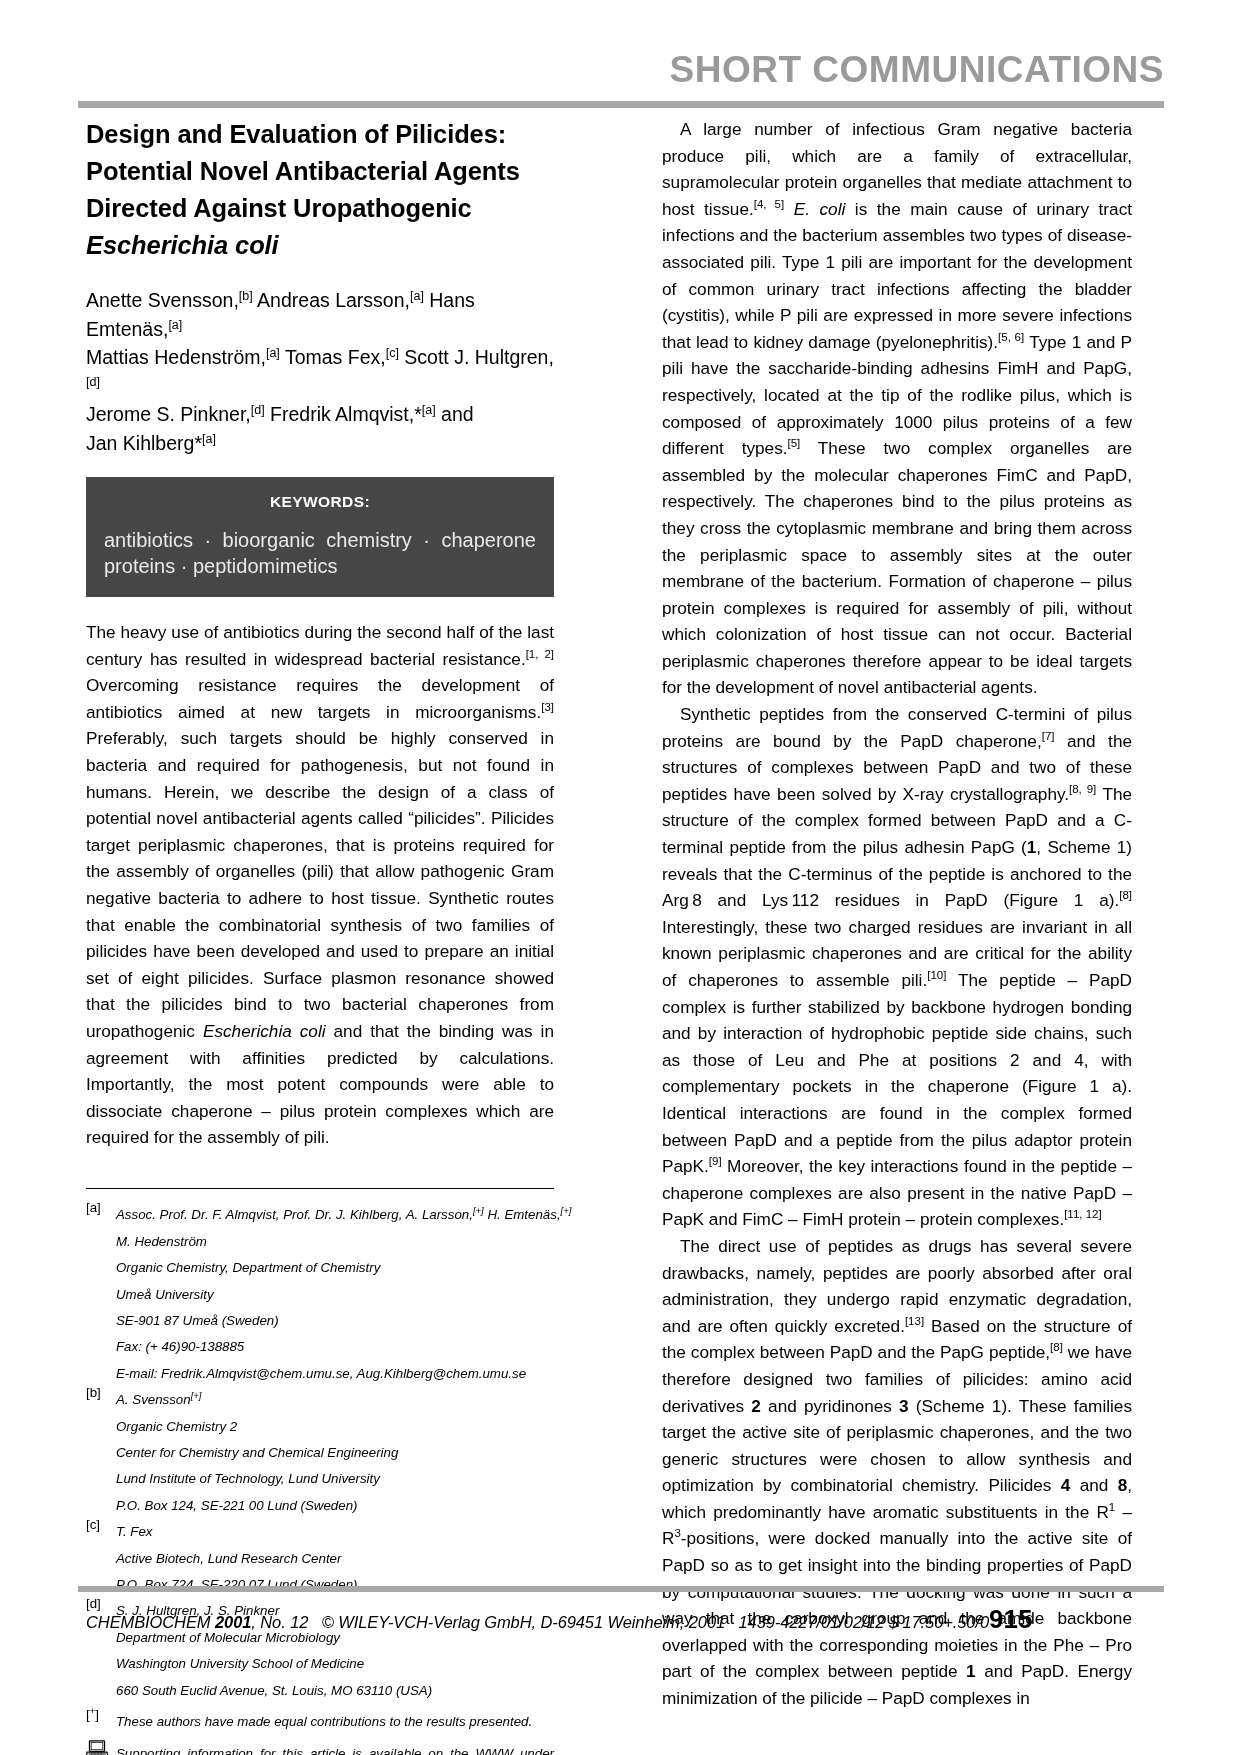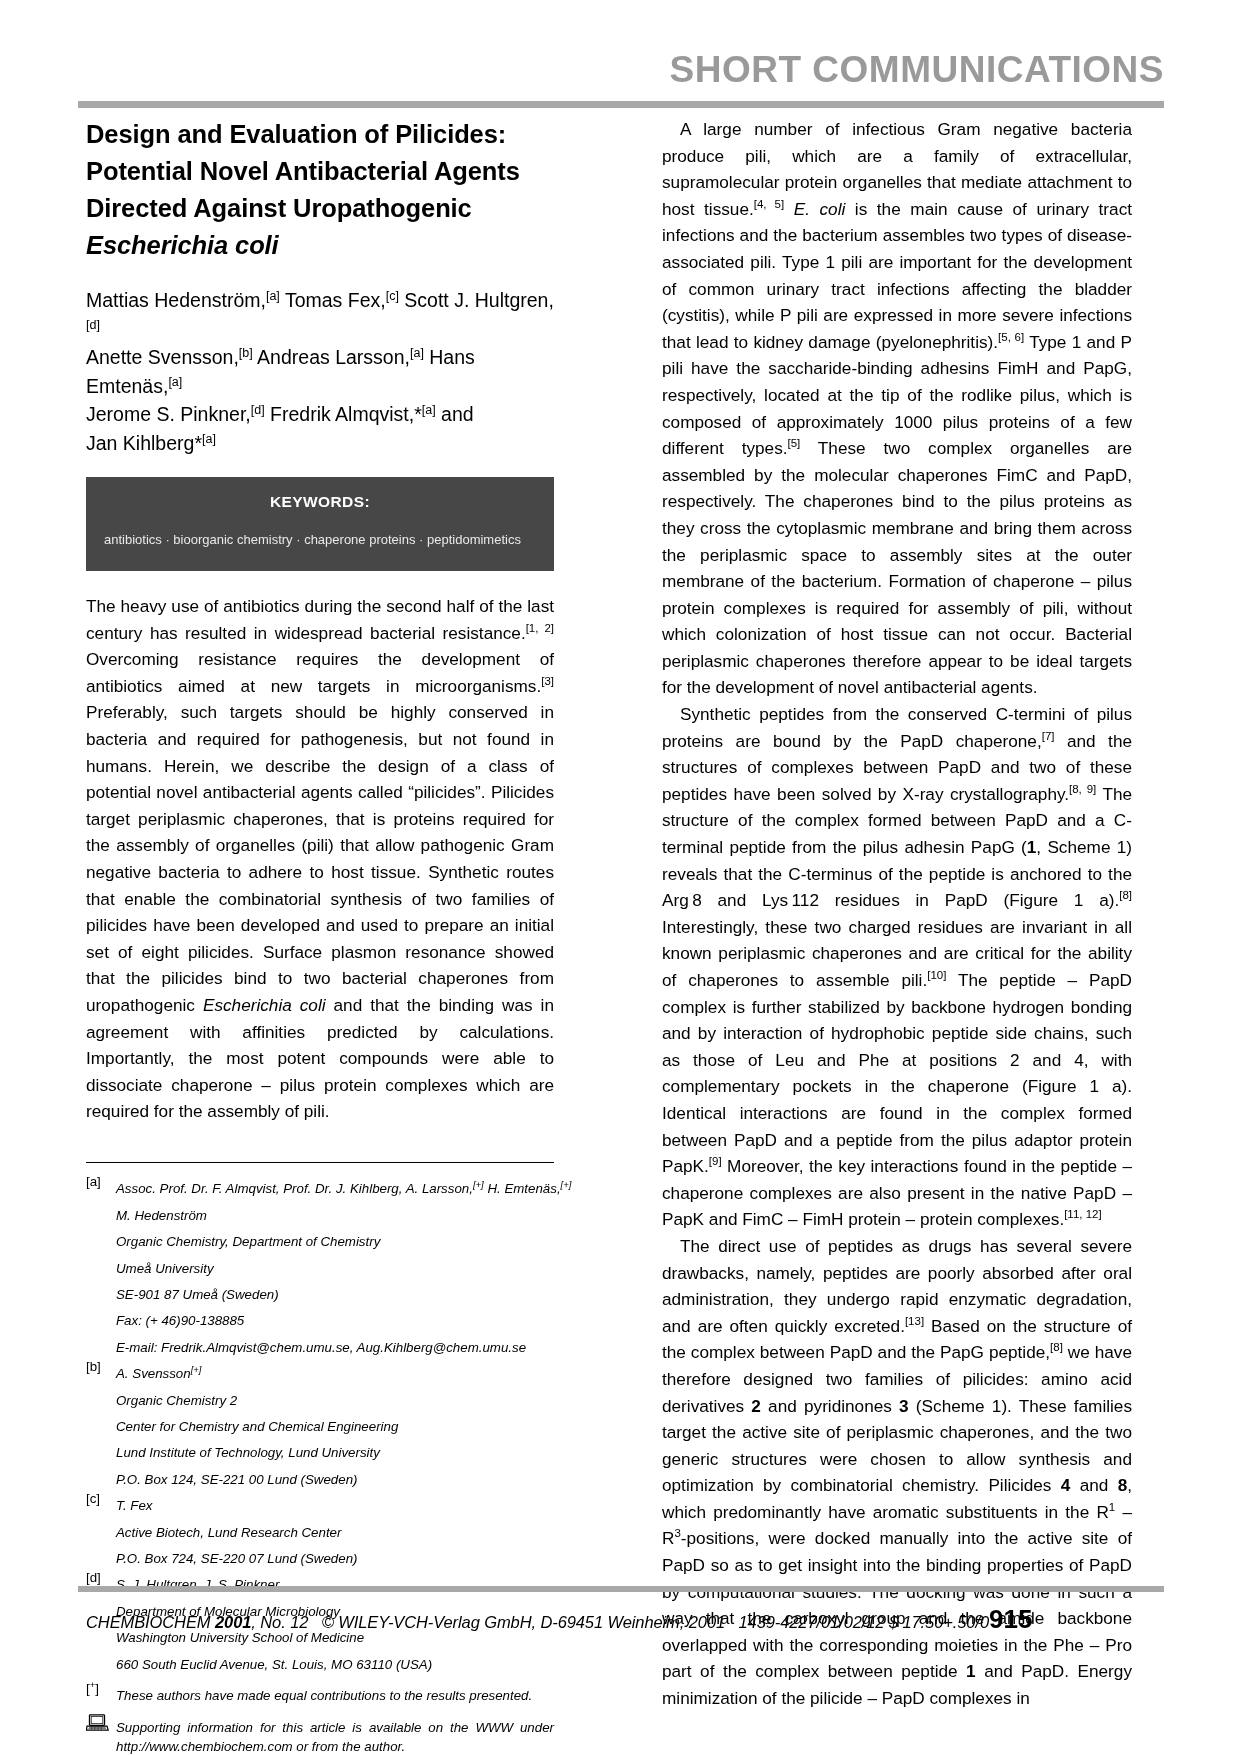--- a/index.html
+++ b/index.html
@@ -92,21 +92,21 @@
     width: 468px;
   }
   .kwbox .kwhead {
     font-size: 15.5px;
     font-weight: bold;
     letter-spacing: 0.4px;
     margin-bottom: 16px;
     text-align: center;
   }
   .kwbox .kwbody {
-    font-size: 13px;
+    font-size: 20px;
     line-height: 26px;
     text-align: justify;
     color: #e9e9e9;
   }
 
   
   .body-p {
     font-size: 17.2px;
     line-height: 26.6px;
     text-align: justify;
@@ -199,22 +199,22 @@
   <div class="col-left">
 
     <div class="title">
       <div>Design and Evaluation of Pilicides:</div>
       <div>Potential Novel Antibacterial Agents</div>
       <div>Directed Against Uropathogenic</div>
       <div class="title-italic">Escherichia coli</div>
     </div>
 
     <div class="authors">
+      <div>Anette Svensson,<span class="supx">[b]</span> Andreas Larsson,<span class="supx">[a]</span> Hans Emtenäs,<span class="supx">[a]</span></div>
       <div>Mattias Hedenström,<span class="supx">[a]</span> Tomas Fex,<span class="supx">[c]</span> Scott J. Hultgren,<span class="supx">[d]</span></div>
-      <div>Anette Svensson,<span class="supx">[b]</span> Andreas Larsson,<span class="supx">[a]</span> Hans Emtenäs,<span class="supx">[a]</span></div>
       <div>Jerome S. Pinkner,<span class="supx">[d]</span> Fredrik Almqvist,*<span class="supx">[a]</span> and</div>
       <div>Jan Kihlberg*<span class="supx">[a]</span></div>
     </div>
 
     <div class="kwbox">
       <div class="kwhead">KEYWORDS:</div>
       <div class="kwbody">antibiotics · bioorganic chemistry · chaperone proteins · peptidomimetics</div>
     </div>
 
     <p class="body-p first">The heavy use of antibiotics during the second half of the last century has resulted in widespread bacterial resistance.<sup>[1, 2]</sup> Overcoming resistance requires the development of antibiotics aimed at new targets in microorganisms.<sup>[3]</sup> Preferably, such targets should be highly conserved in bacteria and required for pathogenesis, but not found in humans. Herein, we describe the design of a class of potential novel antibacterial agents called “pilicides”. Pilicides target periplasmic chaperones, that is proteins required for the assembly of organelles (pili) that allow pathogenic Gram negative bacteria to adhere to host tissue. Synthetic routes that enable the combinatorial synthesis of two families of pilicides have been developed and used to prepare an initial set of eight pilicides. Surface plasmon resonance showed that the pilicides bind to two bacterial chaperones from uropathogenic <i>Escherichia coli</i> and that the binding was in agreement with affinities predicted by calculations. Importantly, the most potent compounds were able to dissociate chaperone – pilus protein complexes which are required for the assembly of pili.</p>

